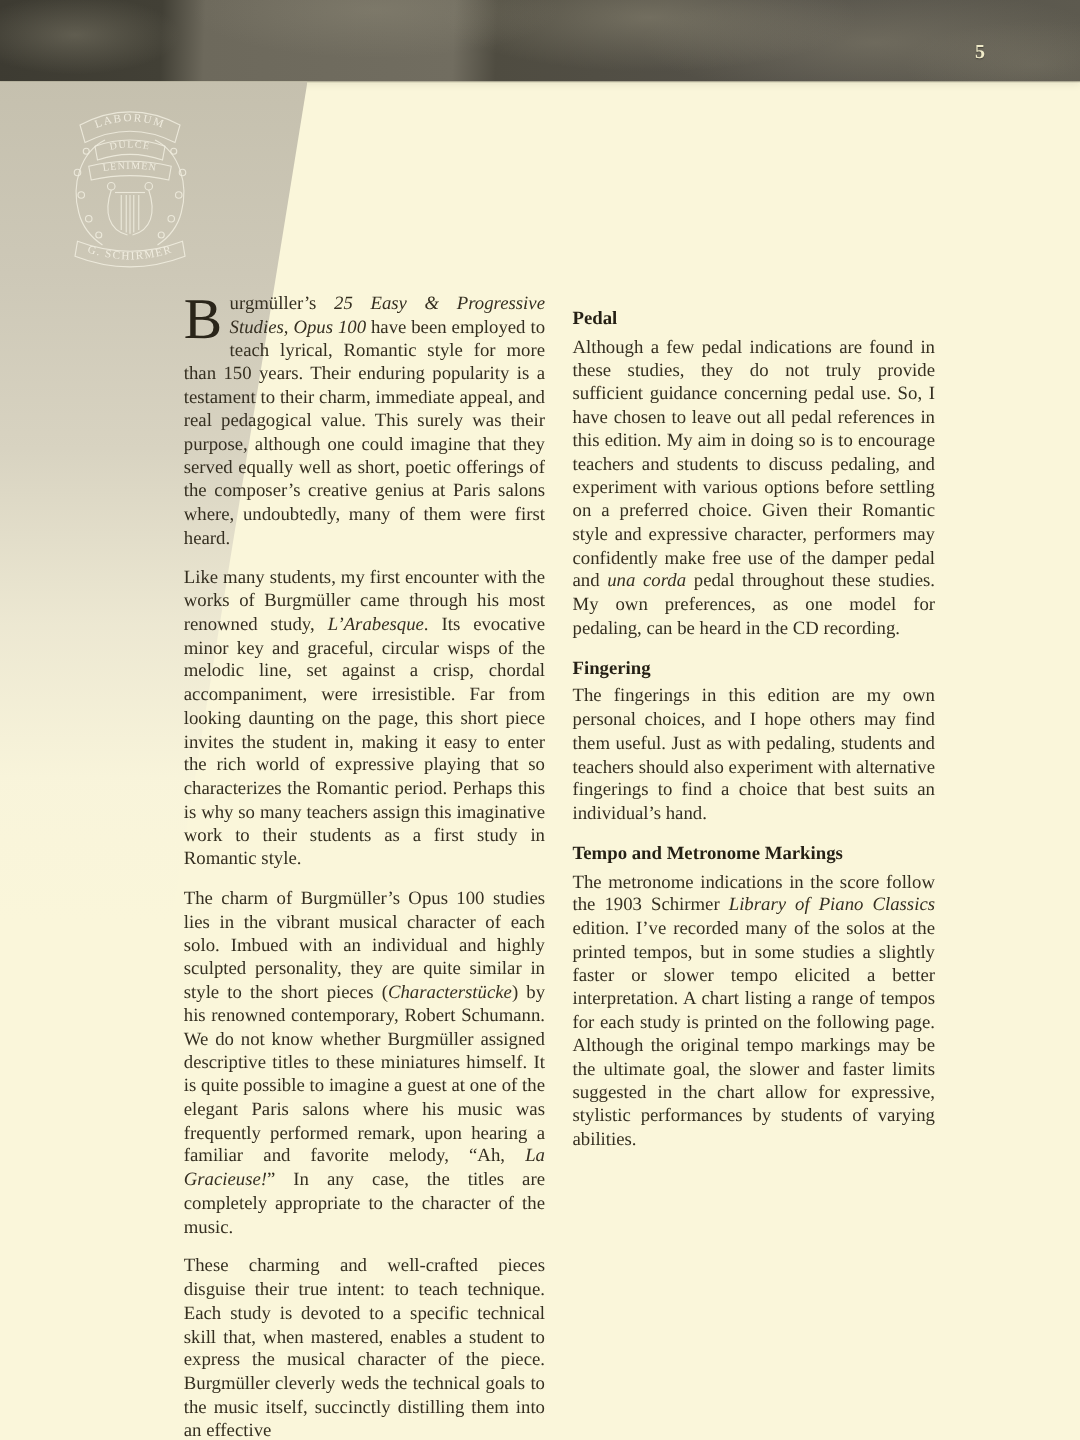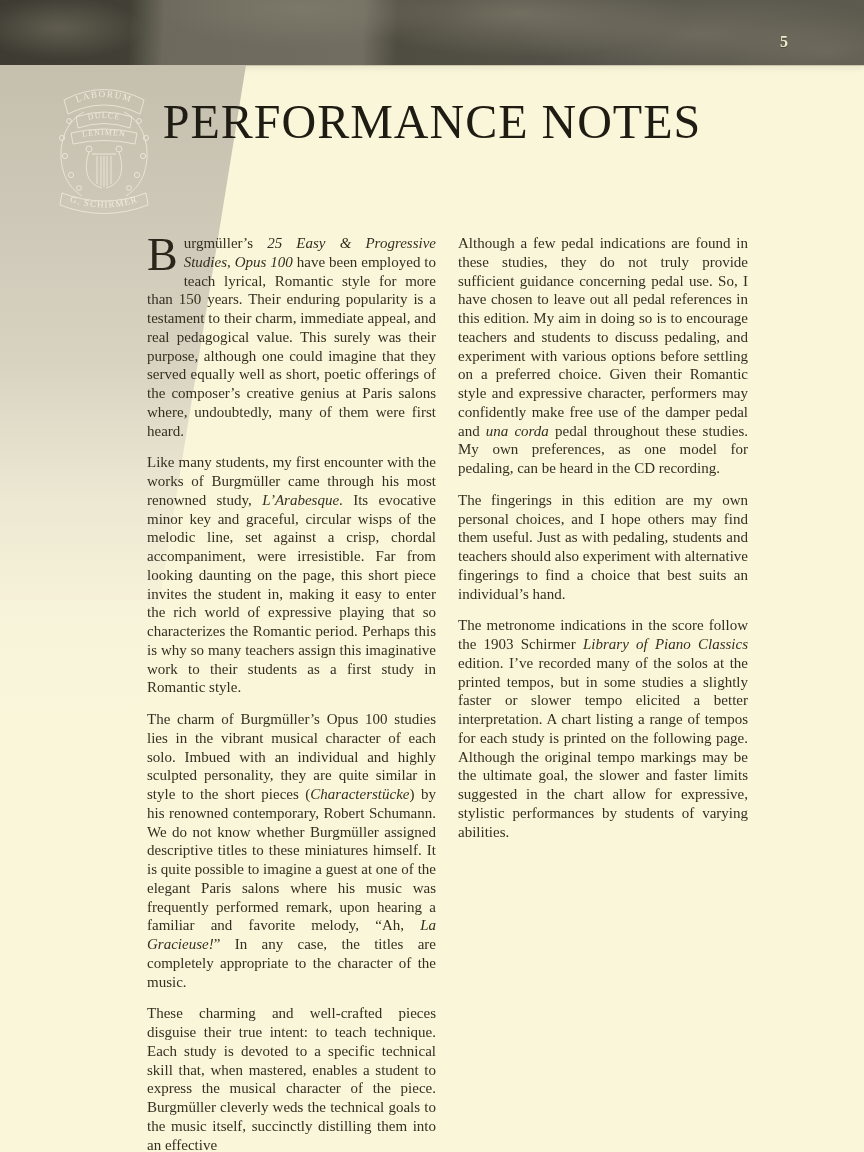--- a/index.html
+++ b/index.html
@@ -109,30 +109,32 @@
       <textPath href="#arcMid" startOffset="50%">DULCE</textPath>
     </text>
     <text font-size="8" letter-spacing="1" text-anchor="middle">
       <textPath href="#arcLow" startOffset="50%">LENIMEN</textPath>
     </text>
     <text font-size="9" letter-spacing="1.2" text-anchor="middle">
       <textPath href="#arcBot" startOffset="50%">G. SCHIRMER</textPath>
     </text>
   </svg>
 
-  <h1 class="title">PERFORMANCE NOTES</h1>
 
   <div class="col col-left">
     <div class="para">
       <span class="dropcap">B</span><span><span>urgmüller’s </span><em>25 Easy &amp; Progressive Studies, Opus 100</em><span> have been employed to teach lyrical, Romantic style for more than 150 years. Their enduring popularity is a testament to their charm, immediate appeal, and real pedagogical value. This surely was their purpose, although one could imagine that they served equally well as short, poetic offerings of the composer’s creative genius at Paris salons where, undoubtedly, many of them were first heard.</span></span>
     </div>
     <div class="para"><span>Like many students, my first encounter with the works of Burgmüller came through his most renowned study, </span><em>L’Arabesque</em><span>. Its evocative minor key and graceful, circular wisps of the melodic line, set against a crisp, chordal accompaniment, were irresistible. Far from looking daunting on the page, this short piece invites the student in, making it easy to enter the rich world of expressive playing that so characterizes the Romantic period. Perhaps this is why so many teachers assign this imaginative work to their students as a first study in Romantic style.</span></div>
     <div class="para"><span>The charm of Burgmüller’s Opus 100 studies lies in the vibrant musical character of each solo. Imbued with an individual and highly sculpted personality, they are quite similar in style to the short pieces (</span><em>Characterstücke</em><span>) by his renowned contemporary, Robert Schumann. We do not know whether Burgmüller assigned descriptive titles to these miniatures himself. It is quite possible to imagine a guest at one of the elegant Paris salons where his music was frequently performed remark, upon hearing a familiar and favorite melody, “Ah, </span><em>La Gracieuse!</em><span>”  In any case, the titles are completely appropriate to the character of the music.</span></div>
     <div class="para"><span>These charming and well-crafted pieces disguise their true intent: to teach technique. Each study is devoted to a specific technical skill that, when mastered, enables a student to express the musical character of the piece. Burgmüller cleverly weds the technical goals to the music itself, succinctly distilling them into an effective</span></div>
   </div>
 
   <div class="col col-right">
+    <div class="sub-heading">Pedal</div>
     <div class="para"><span>Although a few pedal indications are found in these studies, they do not truly provide sufficient guidance concerning pedal use. So, I have chosen to leave out all pedal references in this edition. My aim in doing so is to encourage teachers and students to discuss pedaling, and experiment with various options before settling on a preferred choice. Given their Romantic style and expressive character, performers may confidently make free use of the damper pedal and </span><em>una corda</em><span> pedal throughout these studies. My own preferences, as one model for pedaling, can be heard in the CD recording.</span></div>
+    <div class="sub-heading">Fingering</div>
     <div class="para"><span>The fingerings in this edition are my own personal choices, and I hope others may find them useful. Just as with pedaling, students and teachers should also experiment with alternative fingerings to find a choice that best suits an individual’s hand.</span></div>
+    <div class="sub-heading">Tempo and Metronome Markings</div>
     <div class="para"><span>The metronome indications in the score follow the 1903 Schirmer </span><em>Library of Piano Classics</em><span> edition. I’ve recorded many of the solos at the printed tempos, but in some studies a slightly faster or slower tempo elicited a better interpretation. A chart listing a range of tempos for each study is printed on the following page. Although the original tempo markings may be the ultimate goal, the slower and faster limits suggested in the chart allow for expressive, stylistic performances by students of varying abilities.</span></div>
   </div>
 
 </div>
 
 </body></html>

